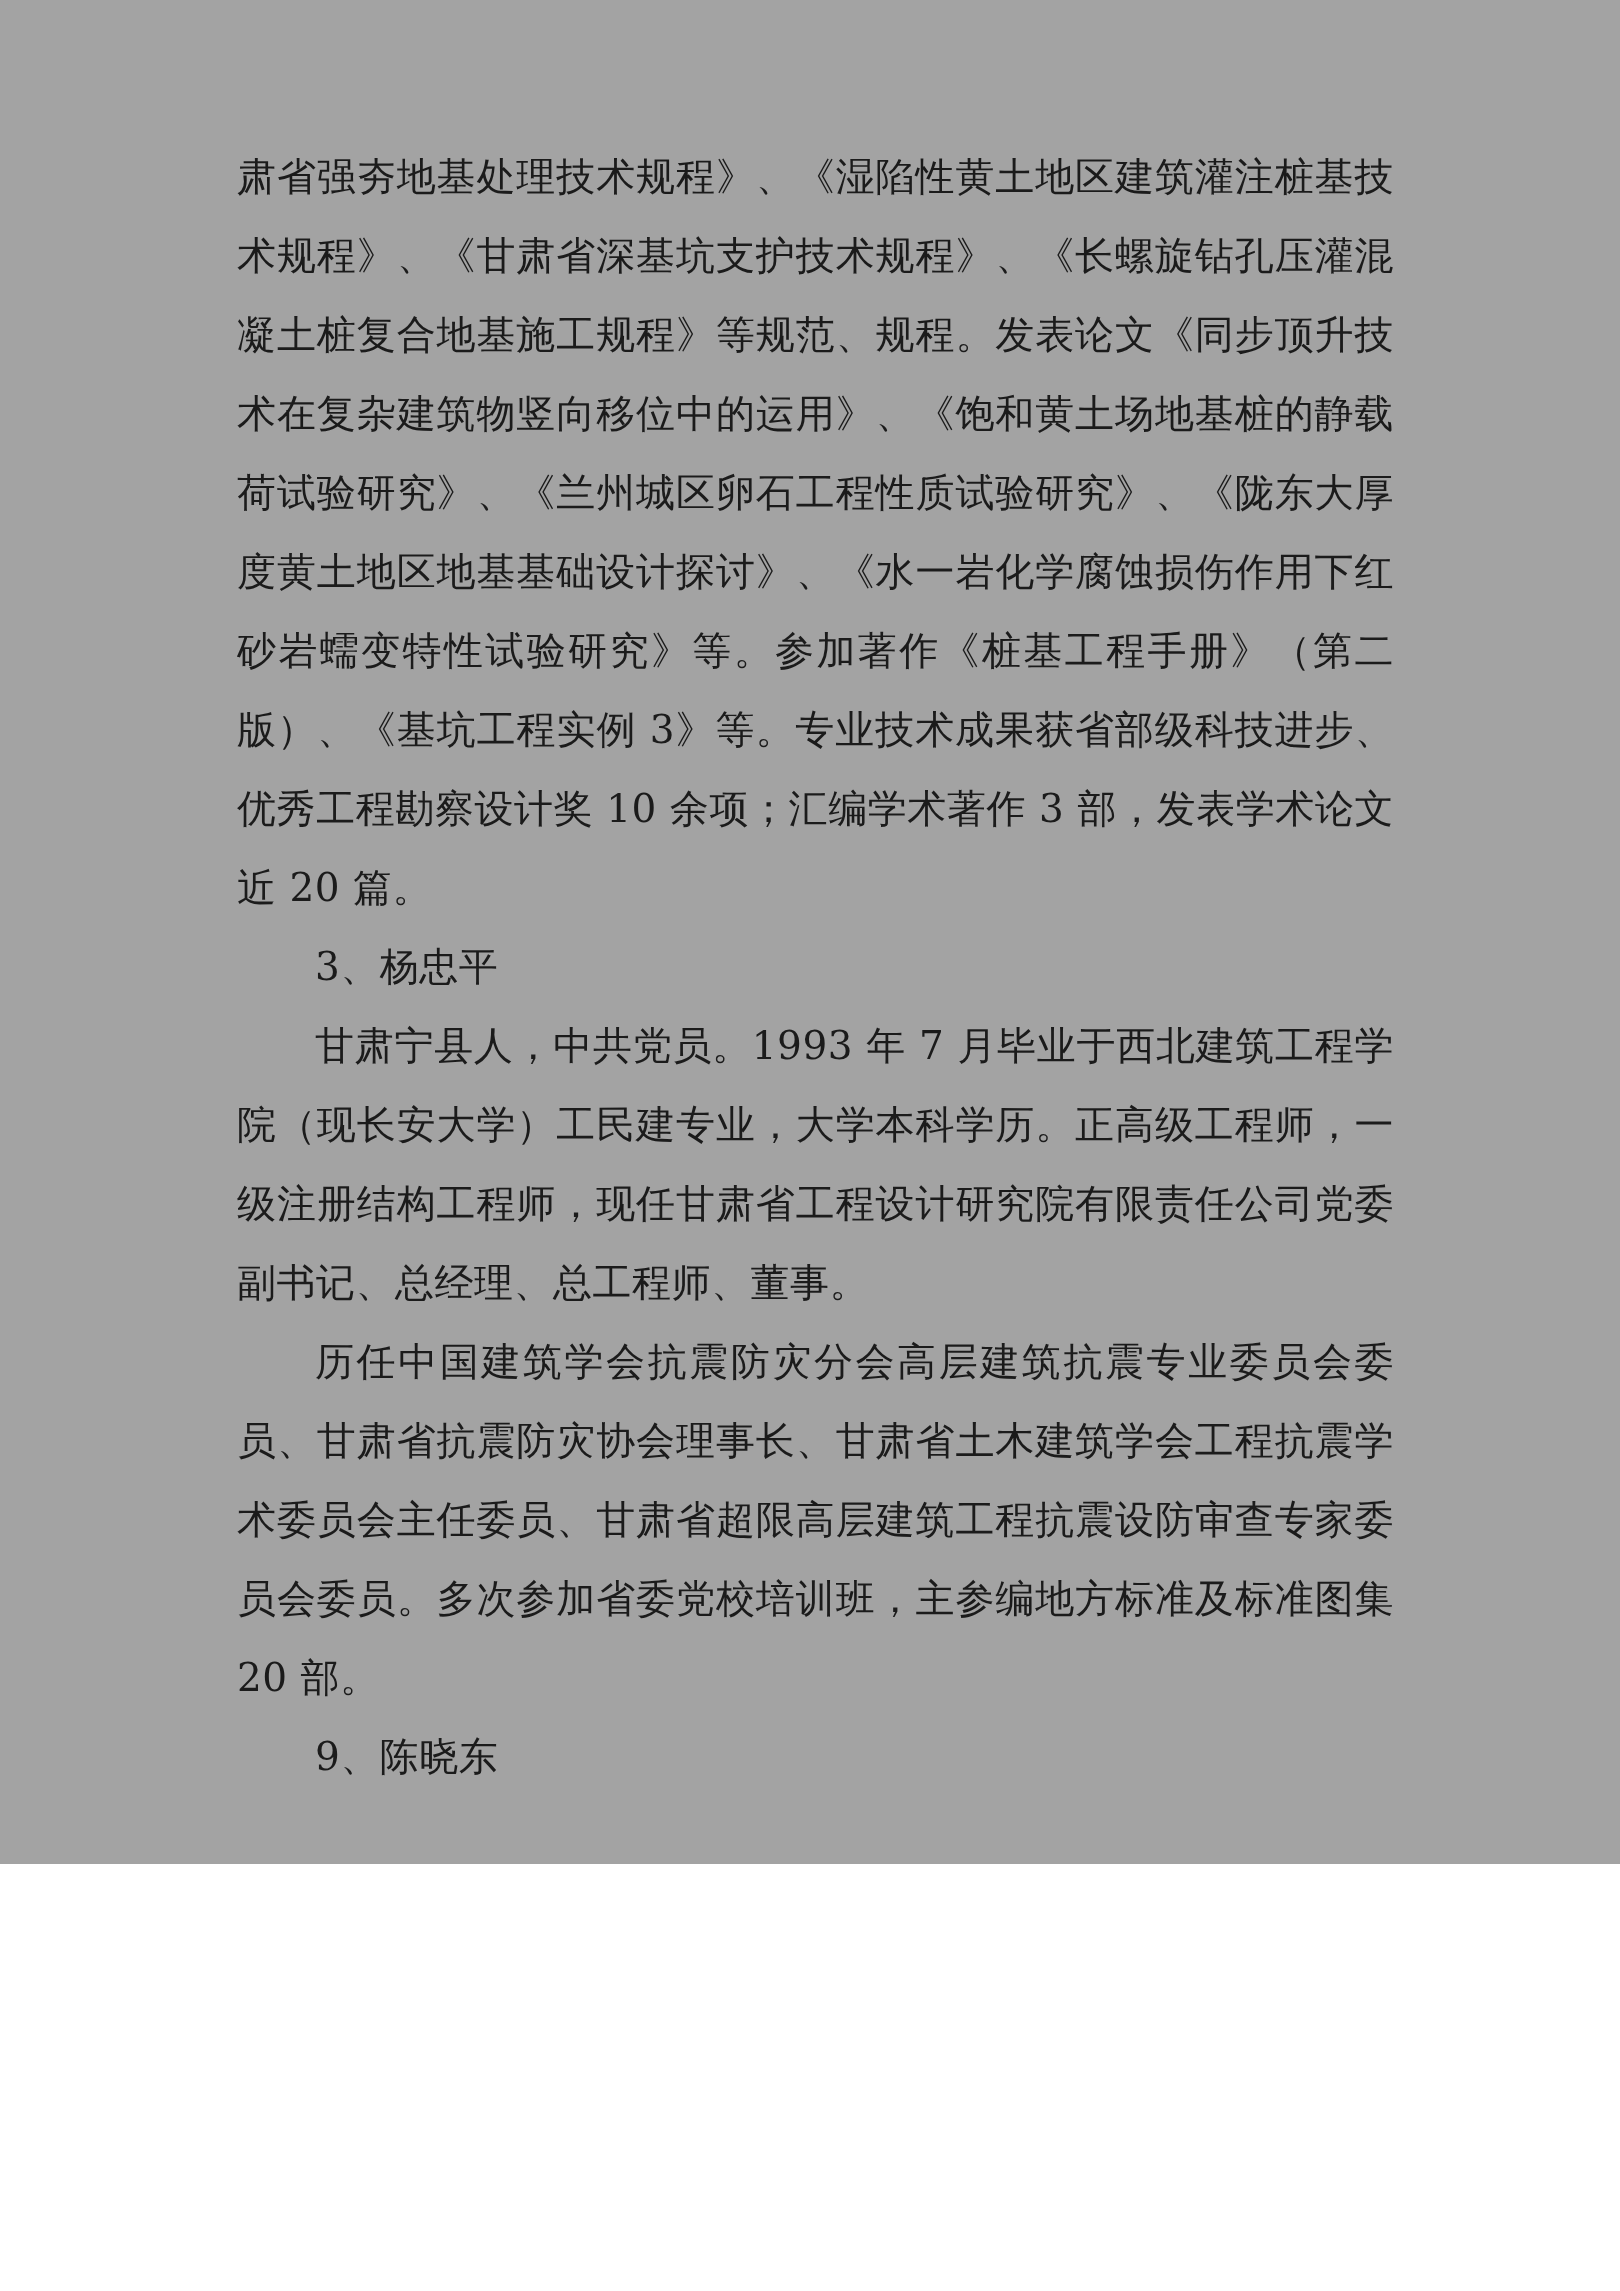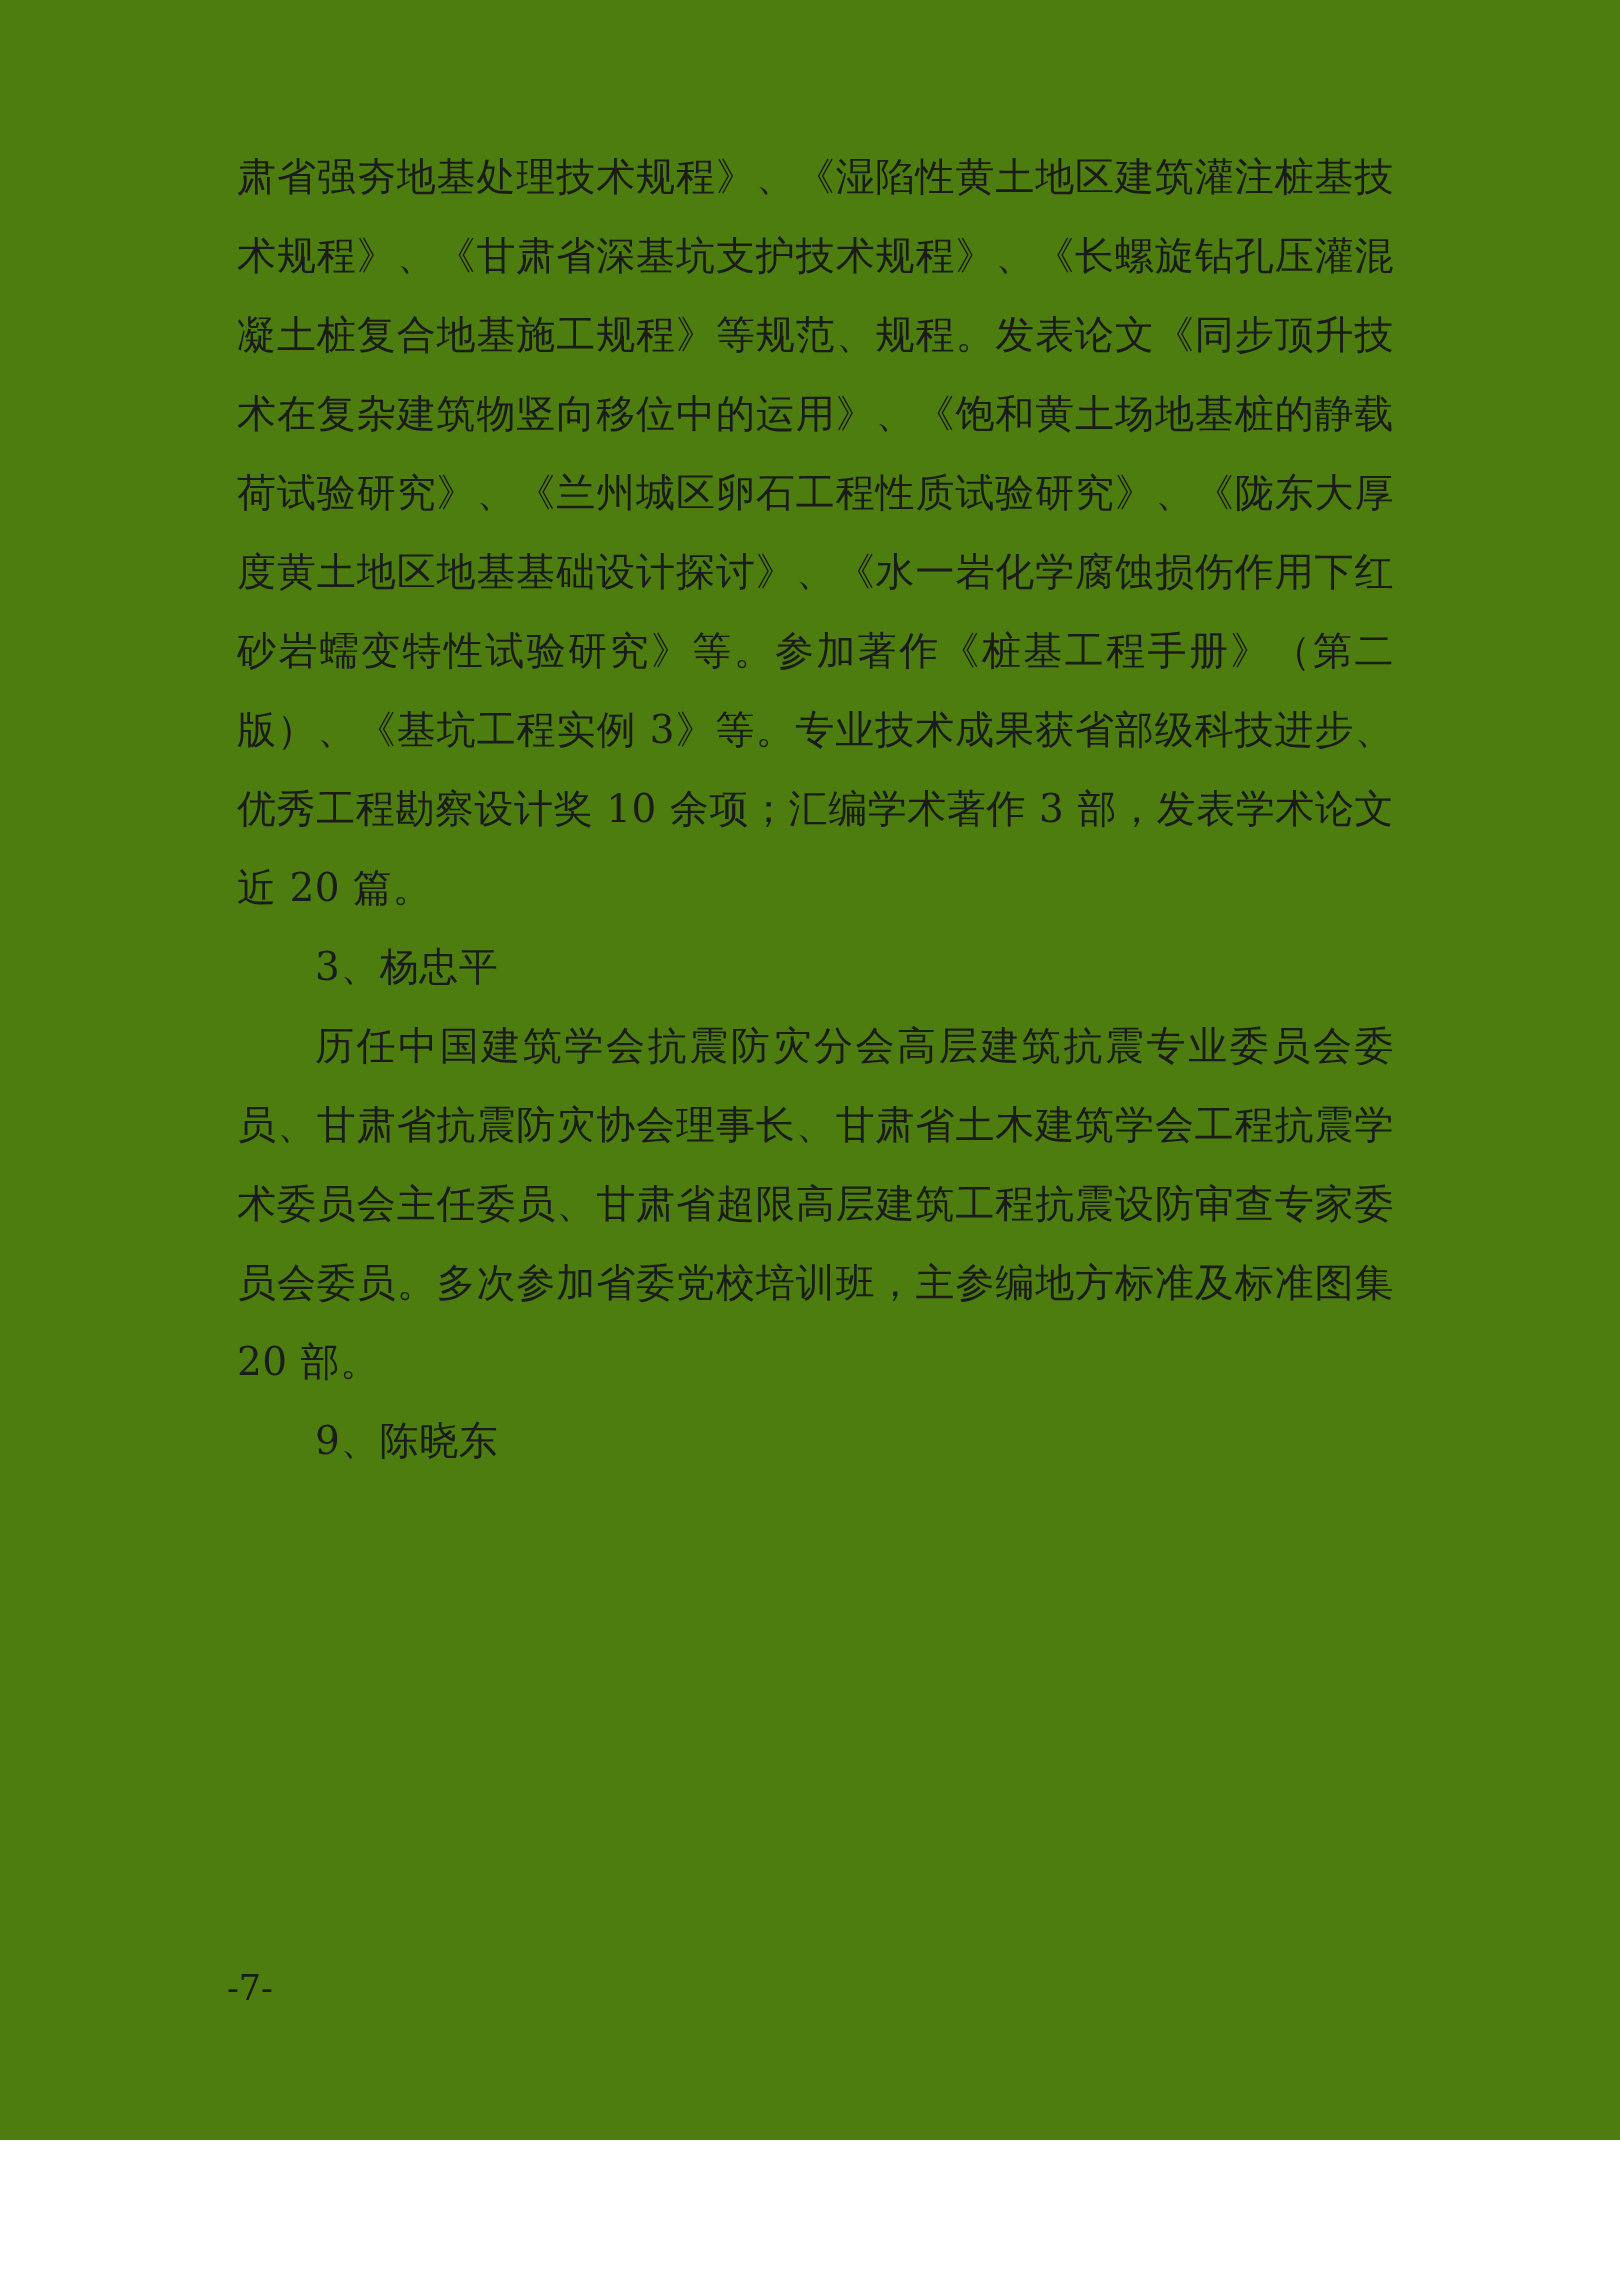--- a/index.html
+++ b/index.html
@@ -3,22 +3,22 @@
 <meta charset="utf-8">
 <style>
   html, body {
     margin: 0;
     padding: 0;
     background: #ffffff;
   }
   .page {
     position: relative;
     width: 1620px;
-    height: 2140px;
-    background: #4d7c0f;
+    height: 1864px;
+    background: #a3a3a3;
     box-sizing: border-box;
     overflow: hidden;
     font-family: "DejaVu Serif", "Liberation Serif", serif;
   }
   .content {
     position: absolute;
     left: 237px;
     top: 137px;
     width: 1157px;
   }
@@ -44,18 +44,19 @@
     font-family: "DejaVu Serif", "Liberation Serif", serif;
   }
 </style>
 </head>
 <body>
 
 <div class="page">
   <div class="content">
     <p class="para">肃省强夯地基处理技术规程》、《湿陷性黄土地区建筑灌注桩基技术规程》、《甘肃省深基坑支护技术规程》、《长螺旋钻孔压灌混凝土桩复合地基施工规程》等规范、规程。发表论文《同步顶升技术在复杂建筑物竖向移位中的运用》、《饱和黄土场地基桩的静载荷试验研究》、《兰州城区卵石工程性质试验研究》、《陇东大厚度黄土地区地基基础设计探讨》、《水一岩化学腐蚀损伤作用下红砂岩蠕变特性试验研究》等。参加著作《桩基工程手册》（第二版）、《基坑工程实例 3》等。专业技术成果获省部级科技进步、优秀工程勘察设计奖 10 余项；汇编学术著作 3 部，发表学术论文近 20 篇。</p>
     <p class="para indent">3、杨忠平</p>
+    <p class="para indent">甘肃宁县人，中共党员。1993 年 7 月毕业于西北建筑工程学院（现长安大学）工民建专业，大学本科学历。正高级工程师，一级注册结构工程师，现任甘肃省工程设计研究院有限责任公司党委副书记、总经理、总工程师、董事。</p>
     <p class="para indent">历任中国建筑学会抗震防灾分会高层建筑抗震专业委员会委员、甘肃省抗震防灾协会理事长、甘肃省土木建筑学会工程抗震学术委员会主任委员、甘肃省超限高层建筑工程抗震设防审查专家委员会委员。多次参加省委党校培训班，主参编地方标准及标准图集 20 部。</p>
     <p class="para indent">9、陈晓东</p>
   </div>
   <div class="page-number">-7-</div>
 </div>
 
 
 </body></html>

